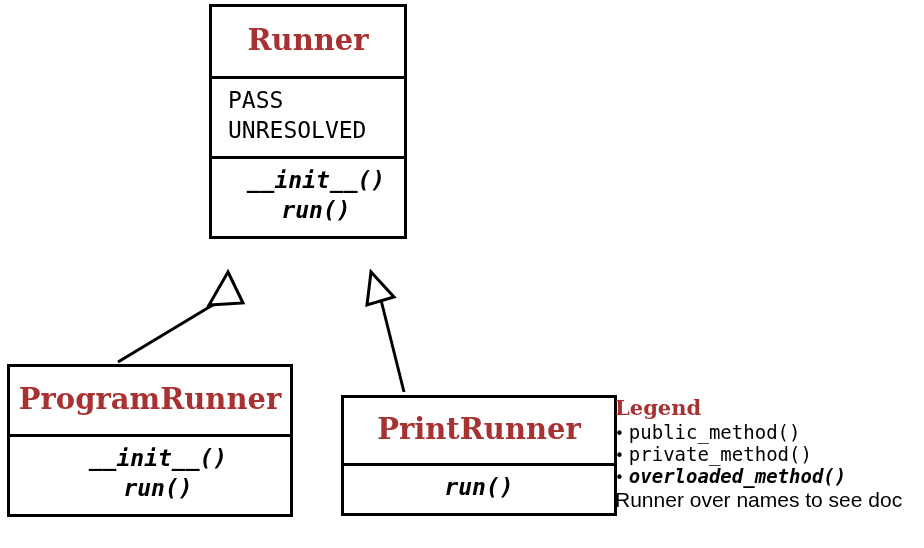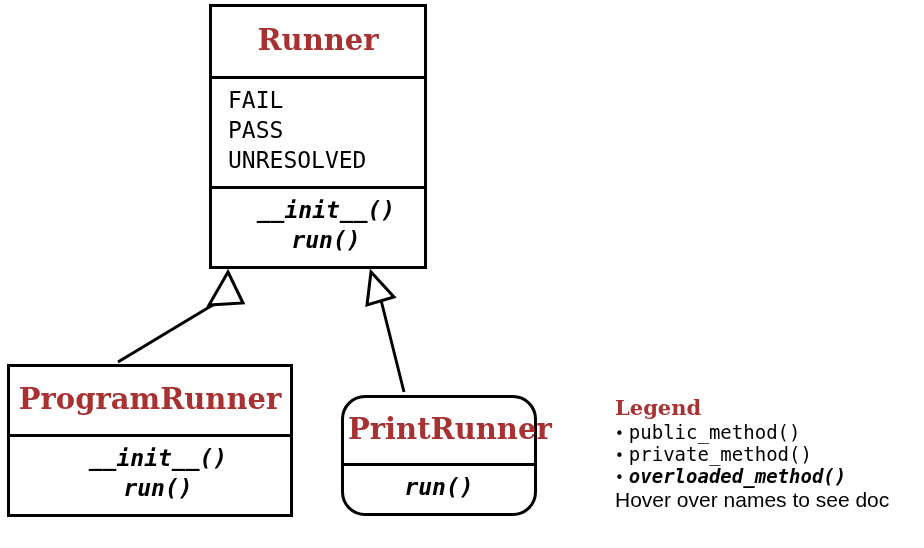--- a/index.html
+++ b/index.html
@@ -54,23 +54,23 @@
     line-height: 1.30;
     color: #000000;
     white-space: nowrap;
   }
   .m-public   { font-weight: normal;   font-style: normal; }
   .m-private  { font-weight: normal; font-style: normal; }
   .m-overload { font-weight: bold;   font-style: italic; text-align: center; }
   .m-attr     { font-weight: normal; font-style: normal; }
 
   
-  #class-runner        { left: 209px; top: 4px;   width: 218px; }
+  #class-runner        { left: 209px; top: 4px;   width: 198px; }
   #class-programrunner { left: 7px;   top: 364px; width: 286px; }
-  #class-printrunner   { left: 341px; top: 395px; width: 196px; border-radius: 24px; }
+  #class-printrunner   { left: 341px; top: 395px; width: 276px; }
 
   #class-runner .uml-title        { padding: 12px 4px 13px 4px; }
   #class-programrunner .uml-title { padding: 11px 4px 12px 4px; }
   #class-printrunner .uml-title   { padding: 10px 4px 11px 4px; }
 
   
   #inheritance-edges {
     position: absolute;
     left: 0;
     top: 0;
@@ -138,21 +138,20 @@
     <polygon points="371,272 367,305 394,297" fill="#ffffff" stroke="#000000" stroke-width="3" stroke-linejoin="miter"></polygon>
   </g>
 </svg>
 
 <div class="uml-class" id="class-runner">
   <div class="uml-compartment">
     <div class="uml-title">Runner</div>
   </div>
   <div class="uml-compartment">
     <ul class="uml-member-list">
-      <li class="uml-member m-attr">FAIL</li>
       <li class="uml-member m-attr">PASS</li>
       <li class="uml-member m-attr">UNRESOLVED</li>
     </ul>
   </div>
   <div class="uml-compartment">
     <ul class="uml-member-list">
       <li class="uml-member m-overload">__init__()</li>
       <li class="uml-member m-overload">run()</li>
     </ul>
   </div>
@@ -190,14 +189,14 @@
     </li>
     <li class="legend-item">
       <span class="legend-bullet">•</span>
       <span class="m-private">private_method()</span>
     </li>
     <li class="legend-item">
       <span class="legend-bullet">•</span>
       <span class="m-overload">overloaded_method()</span>
     </li>
   </ul>
-  <div class="legend-note">Hover over names to see doc</div>
+  <div class="legend-note">Runner over names to see doc</div>
 </div>
 
 </body></html>

